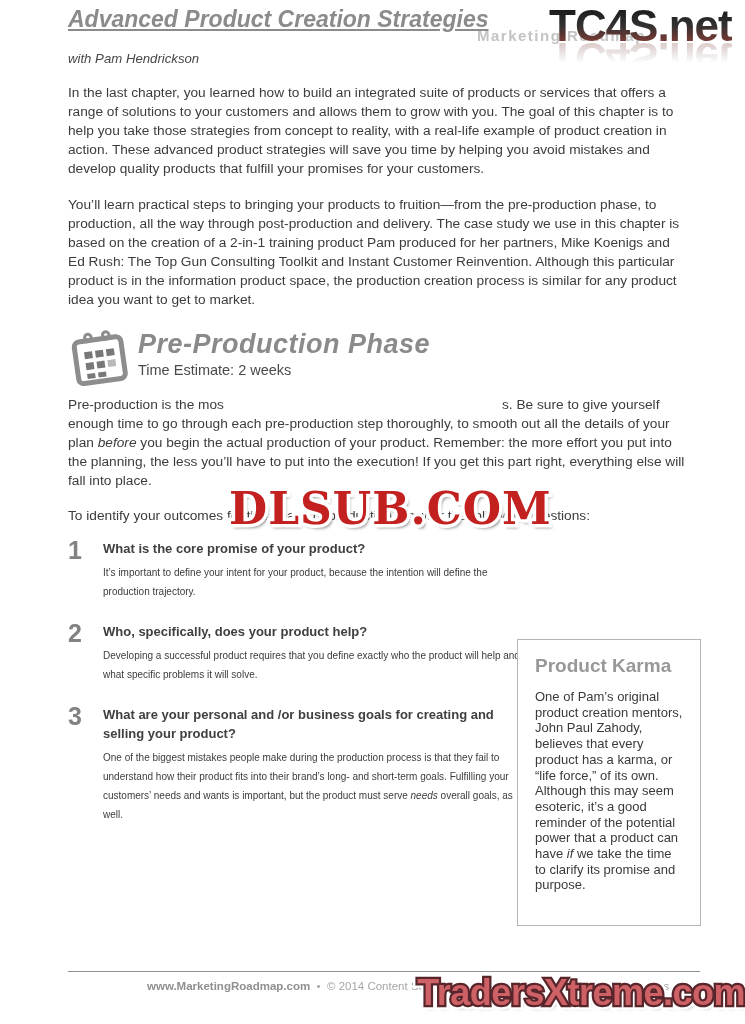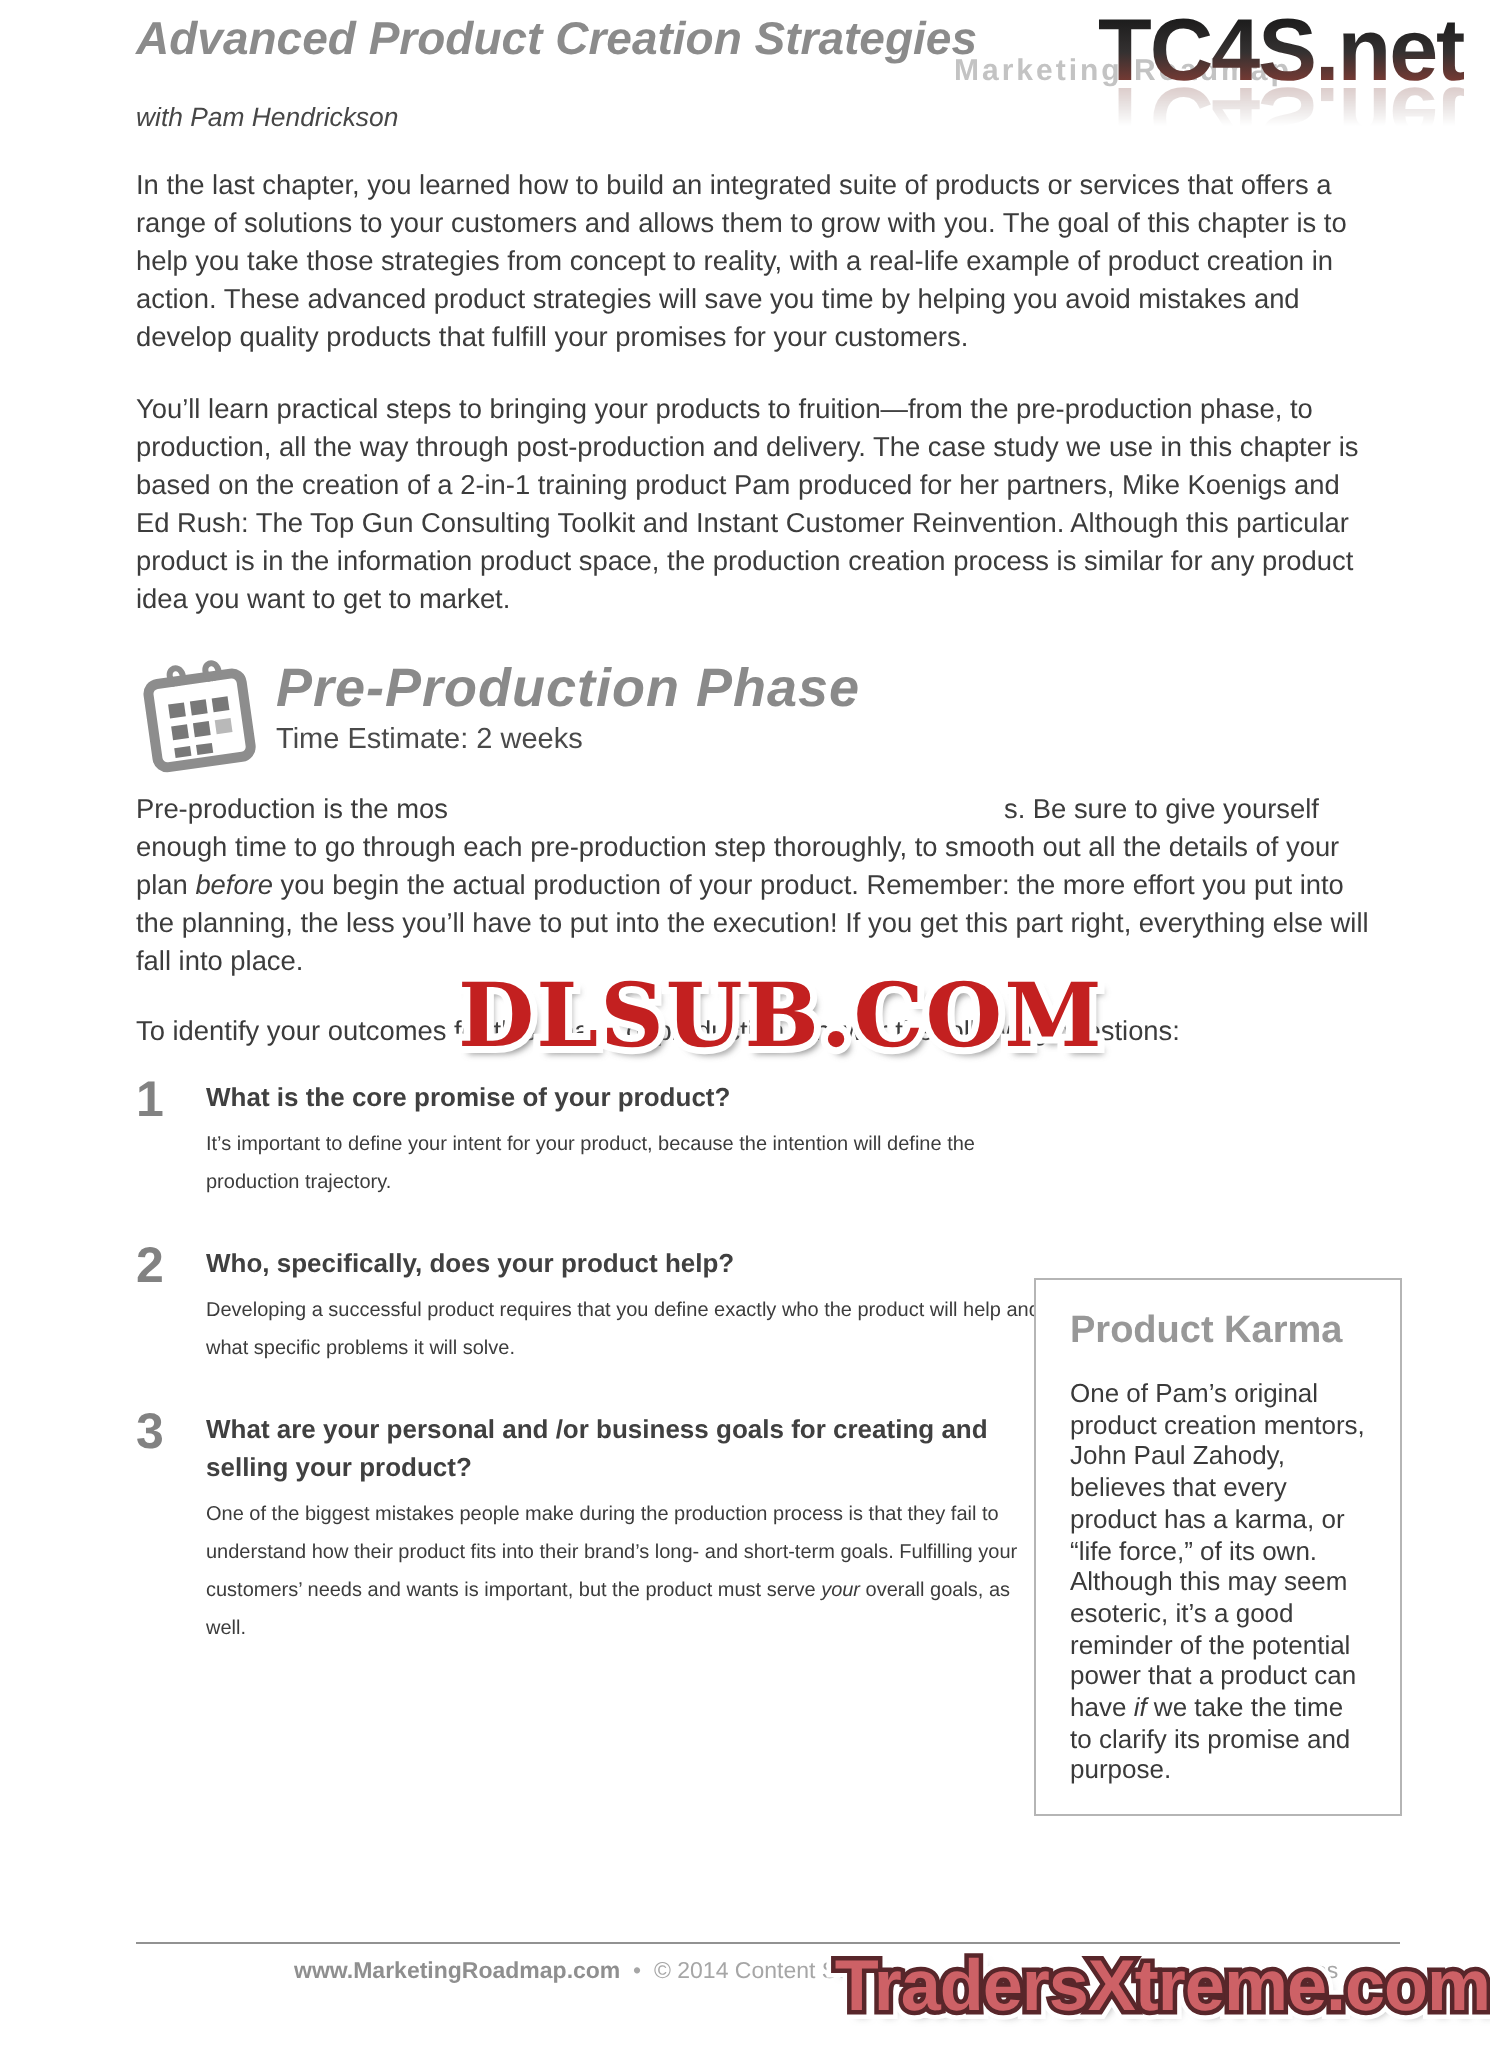--- a/index.html
+++ b/index.html
@@ -3,21 +3,21 @@
 <meta charset="utf-8">
 <style>
   * { margin:0; padding:0; box-sizing:border-box; }
   html,body { background:#ffffff; }
   body { font-family:"Liberation Sans","DejaVu Sans",sans-serif; }
   .page { position:relative; width:745px; height:1024px; background:#fff; overflow:hidden; }
 
   
   .content { position:absolute; left:68px; top:0; width:622px; z-index:2; }
   .chapter-title { margin-top:57px; font-size:30px; font-weight:bold; color:#757575; letter-spacing:0; }
-  .chapter-subtitle { margin-top:6px; font-size:23px; font-weight:bold; font-style:italic; color:#8b8b8b; }
+  .chapter-subtitle { margin-top:6px; font-size:23px; font-weight:bold; font-style:italic; color:#8b8b8b;text-decoration:underline; }
   .byline { margin-top:18px; font-size:13.2px; font-weight:normal; font-style:italic; color:#474747; }
   .para { margin-top:17px; font-size:13.7px; line-height:19px; color:#3c3c3c; }
   .em { font-style:italic; }
 
   
   .phase-header { margin-top:20px; display:flex; align-items:flex-start; }
   .phase-icon { width:66px; height:62px; flex:0 0 66px; transform:rotate(-8deg); margin-top:-2px; }
   .phase-titles { margin-left:4px; }
   .phase-title { font-size:27px; font-weight:bold; font-style:italic; color:#8a8a8a; letter-spacing:0.5px; }
   .phase-estimate { margin-top:2px; font-size:14.5px; color:#4a4a4a; }
@@ -25,21 +25,21 @@
 
   
   .q-intro { margin-top:18px; font-size:13.7px; color:#3c3c3c; }
   .questions { margin-top:16px; width:452px; }
   .q-item { display:flex; margin-bottom:21px; }
   .q-num { flex:0 0 25px; margin-right:10px; font-size:25px; font-weight:bold; color:#828282; line-height:22px; }
   .q-heading { font-size:13px; font-weight:bold; color:#404040; line-height:19px; margin-bottom:5px; }
   .q-body { font-size:10px; color:#3c3c3c; line-height:19px; }
 
   
-  .sidebar-box { position:absolute; left:517px; top:639px; width:184px; min-height:259px; border:1px solid #b5b5b5; background:#fff; padding:15px 16px 14px 17px; z-index:2; }
+  .sidebar-box { position:absolute; left:517px; top:639px; width:184px; min-height:259px; border:1px solid #b5b5b5; background:#fff; padding:15px 16px 32px 17px; z-index:2; }
   .sidebar-title { font-size:19px; font-weight:bold; color:#989898; margin-bottom:12px; }
   .sidebar-body { font-size:13px; color:#3a3a3a; line-height:15.7px; }
 
   
   .footer-rule { position:absolute; left:68px; top:971px; width:632px; border-top:1px solid #929292; z-index:1; }
   .footer-text { position:absolute; left:147px; top:980px; font-size:11.5px; color:#a6a6a6; z-index:1; white-space:nowrap; }
   .footer-site { font-weight:bold; color:#8f8f8f; }
   .footer-frag { position:absolute; left:657px; top:980px; font-size:11.5px; color:#a6a6a6; z-index:1; }
 
   
@@ -119,21 +119,21 @@
         <div class="q-num">2</div>
         <div>
           <div class="q-heading">Who, specifically, does your product help?</div>
           <div class="q-body">Developing a successful product requires that you define exactly who the product will help and what specific problems it will solve.</div>
         </div>
       </div>
       <div class="q-item">
         <div class="q-num">3</div>
         <div>
           <div class="q-heading">What are your personal and /or business goals for creating and selling your product?</div>
-          <div class="q-body"><span>One of the biggest mistakes people make during the production process is that they fail to understand how their product fits into their brand’s long- and short-term goals. Fulfilling your customers’ needs and wants is important, but the product must serve </span><span class="em">your</span><span> overall goals, as well.</span></div>
+          <div class="q-body"><span>One of the biggest mistakes people make during the production process is that they fail to understand how their product fits into their brand’s long- and short-term goals. Fulfilling your customers’ needs and wants is important, but the product must serve </span><span class="em">needs</span><span> overall goals, as well.</span></div>
         </div>
       </div>
     </div>
   </div>
 
   <div class="sidebar-box">
     <div class="sidebar-title">Product Karma</div>
     <div class="sidebar-body"><span>One of Pam’s original product creation mentors, John Paul Zahody, believes that every product has a karma, or “life force,” of its own. Although this may seem esoteric, it’s a good reminder of the potential power that a product can have </span><span class="em">if</span><span> we take the time to clarify its promise and purpose.</span></div>
   </div>
 

